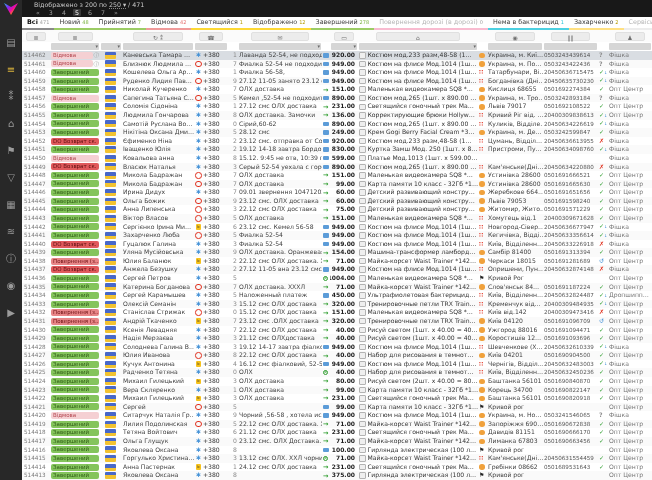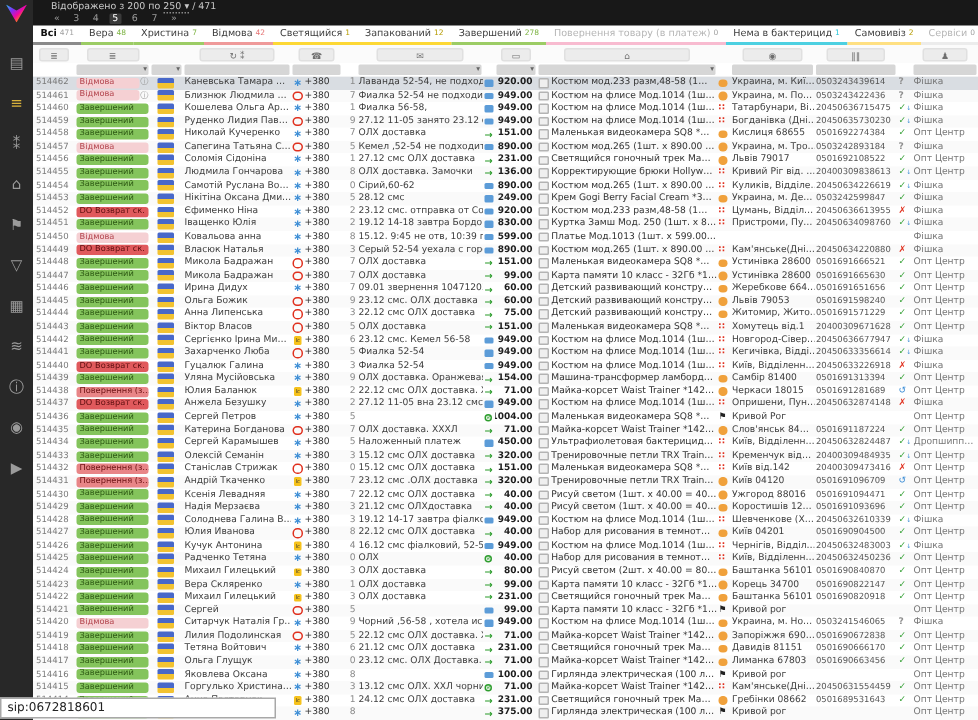--- a/index.html
+++ b/index.html
@@ -111,29 +111,29 @@
         <div class="pg">4</div>
         <div class="pg cur">5</div>
         <div class="pg">6</div>
         <div class="pg">7</div>
         <div class="pg">»</div>
       </div>
   </div>
 
   <div id="tabbar">
       <div class="tab active" style="border-bottom-color: rgb(138, 138, 138);"><span class="tlabel">Всі</span><span class="tcount" style="color: rgb(160, 160, 160);">471</span></div>
-      <div class="tab" style="border-bottom-color: rgb(156, 204, 101);"><span class="tlabel">Вера</span><span class="tcount" style="color: rgb(124, 179, 66);">48</span></div>
-      <div class="tab" style="border-bottom-color: rgb(156, 204, 101);"><span class="tlabel">Христина</span><span class="tcount" style="color: rgb(124, 179, 66);">7</span></div>
+      <div class="tab" style="border-bottom-color: rgb(156, 204, 101);"><span class="tlabel">Новий</span><span class="tcount" style="color: rgb(124, 179, 66);">48</span></div>
+      <div class="tab" style="border-bottom-color: rgb(156, 204, 101);"><span class="tlabel">Прийнятий</span><span class="tcount" style="color: rgb(124, 179, 66);">7</span></div>
       <div class="tab" style="border-bottom-color: rgb(239, 154, 154);"><span class="tlabel">Відмова</span><span class="tcount" style="color: rgb(229, 115, 115);">42</span></div>
       <div class="tab" style="border-bottom-color: rgb(253, 216, 53);"><span class="tlabel">Светящийся</span><span class="tcount" style="color: rgb(181, 155, 0);">1</span></div>
-      <div class="tab" style="border-bottom-color: rgb(253, 216, 53);"><span class="tlabel">Запакований</span><span class="tcount" style="color: rgb(181, 155, 0);">12</span></div>
+      <div class="tab" style="border-bottom-color: rgb(253, 216, 53);"><span class="tlabel">Відображено</span><span class="tcount" style="color: rgb(181, 155, 0);">12</span></div>
       <div class="tab" style="border-bottom-color: rgb(156, 204, 101);"><span class="tlabel">Завершений</span><span class="tcount" style="color: rgb(124, 179, 66);">278</span></div>
-      <div class="tab muted" style="border-bottom-color: rgb(248, 187, 208);"><span class="tlabel">Повернення товару (в платеж)</span><span class="tcount" style="color: rgb(160, 160, 160);">0</span></div>
+      <div class="tab muted" style="border-bottom-color: rgb(248, 187, 208);"><span class="tlabel">Повернення дорозі (в дорозі)</span><span class="tcount" style="color: rgb(160, 160, 160);">0</span></div>
       <div class="tab" style="border-bottom-color: rgb(77, 208, 225);"><span class="tlabel">Нема в бактерицид</span><span class="tcount" style="color: rgb(38, 198, 218);">1</span></div>
-      <div class="tab" style="border-bottom-color: rgb(255, 224, 130);"><span class="tlabel">Самовивіз</span><span class="tcount" style="color: rgb(181, 155, 0);">2</span></div>
+      <div class="tab" style="border-bottom-color: rgb(255, 224, 130);"><span class="tlabel">Захарченко</span><span class="tcount" style="color: rgb(181, 155, 0);">2</span></div>
       <div class="tab muted" style="border-bottom-color: rgb(236, 236, 236);"><span class="tlabel">Сервіси</span><span class="tcount" style="color: rgb(160, 160, 160);">0</span></div>
     </div>
   <div id="colhead">
       <div class="hcell" style="width: 28px;">
         <div class="hbtn">≣</div>
       </div>
       <div class="hcell" style="width: 50px;">
         <div class="hbtn">≣</div>
       </div>
       <div class="hcell" style="width: 22px;"></div>
@@ -1891,16 +1891,13 @@
         <div class="c cour" style="width: 9px;">
           <span class="cour-s">⚑</span>
         </div>
         <div class="c dest" style="width: 56px;">Кривой рог</div>
         <div class="c track" style="width: 55px;"></div>
         <div class="c res" style="width: 10px;"></div>
         <div class="c source" style="width: 44px;">Опт Центр</div>
       </div>
     </div>
 
-  <div id="sipbar">
-    <span>sip:0672818601</span>
-  </div>
 </div>
 
 </body></html>

